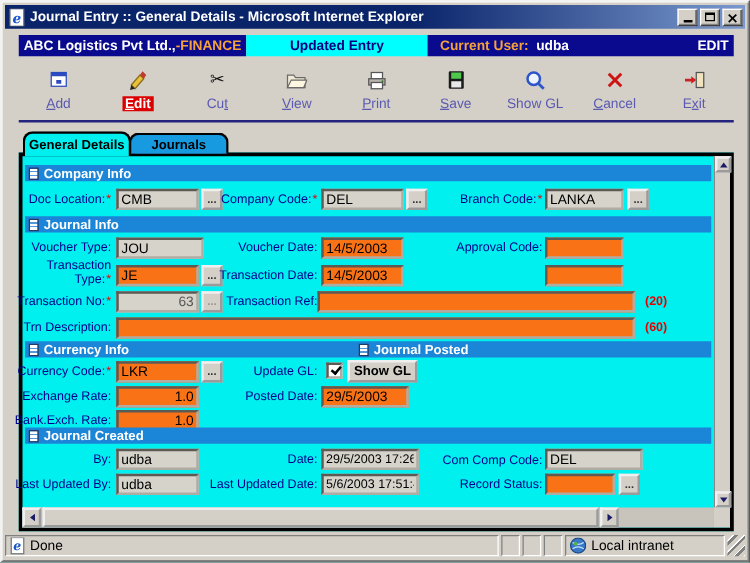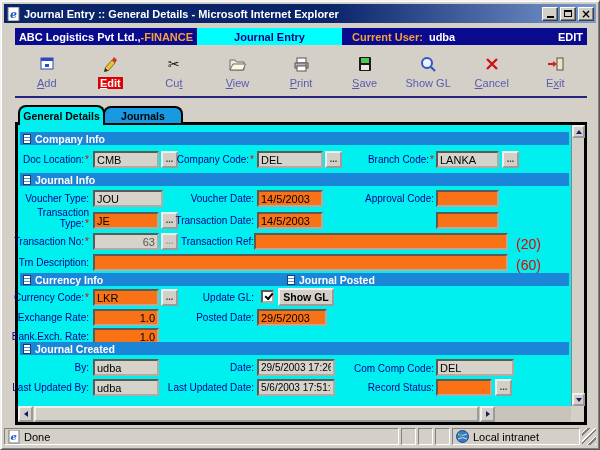--- a/index.html
+++ b/index.html
@@ -56,21 +56,21 @@
   .fld{position:absolute;height:17px;border:2px inset #b0aca4;background:#f97316;
     font-family:"Liberation Sans",sans-serif;font-size:11px;color:#000;padding:0 2px;}
   .dis{background:#d6d3cb;}
   .num{text-align:right;}
   .dots{position:absolute;width:17px;height:17px;background:#d4d0c8;border:2px outset #efefef;
     font-size:9px;font-weight:bold;color:#333;line-height:5px;padding:0;}
   .dots.off{color:#9a968e;}
   .i1{left:75px;width:66px;}
   .i2{left:239px;width:66px;}
   .i3{left:418px;width:63px;}
-  .redhint{position:absolute;color:#e80000;font-weight:normal;font-size:14px;}
+  .redhint{position:absolute;color:#e80000;font-weight:bold;font-size:10px;}
   .checkbox{position:absolute;width:13px;height:13px;background:#fff;border:2px inset #b0aca4;}
   .checkbox.checked::after{content:"";position:absolute;left:2px;top:1px;width:6px;height:3px;
     border-left:2px solid #000;border-bottom:2px solid #000;transform:rotate(-50deg);}
   .btn3d{position:absolute;background:#d4d0c8;border:2px outset #efefef;font-family:"Liberation Sans",sans-serif;
     font-size:10.5px;font-weight:bold;color:#000;padding:0;}
   
   .vscroll{position:absolute;top:0;right:0;width:13px;bottom:16px;background:#d4d0c8;border-left:1px solid #888;}
   .hscroll{position:absolute;left:0;right:13px;bottom:0;height:16px;background:#c8c4bc;}
   .sbtn{position:absolute;background:#d4d0c8;border:2px outset #efefef;display:flex;align-items:center;justify-content:center;padding:0;}
   .arr{width:0;height:0;border:3px solid transparent;}
@@ -112,21 +112,21 @@
           <span class="g-close">×</span>
         </button>
     </span>
   </div>
 
   <div class="appheader">
     <div class="ah-left">
       <span>ABC Logistics Pvt Ltd.,</span>
         <span class="orange">-FINANCE</span>
     </div>
-    <div class="ah-mid">Journal Entry</div>
+    <div class="ah-mid">Updated Entry</div>
     <div class="ah-right">
       <span class="orange">Current User:</span>
       <span class="ah-user">udba</span>
       <span class="ah-mode">EDIT</span>
     </div>
   </div>
 
   <div class="toolbar">
     <button class="tbtn">
       <span class="ticon">

